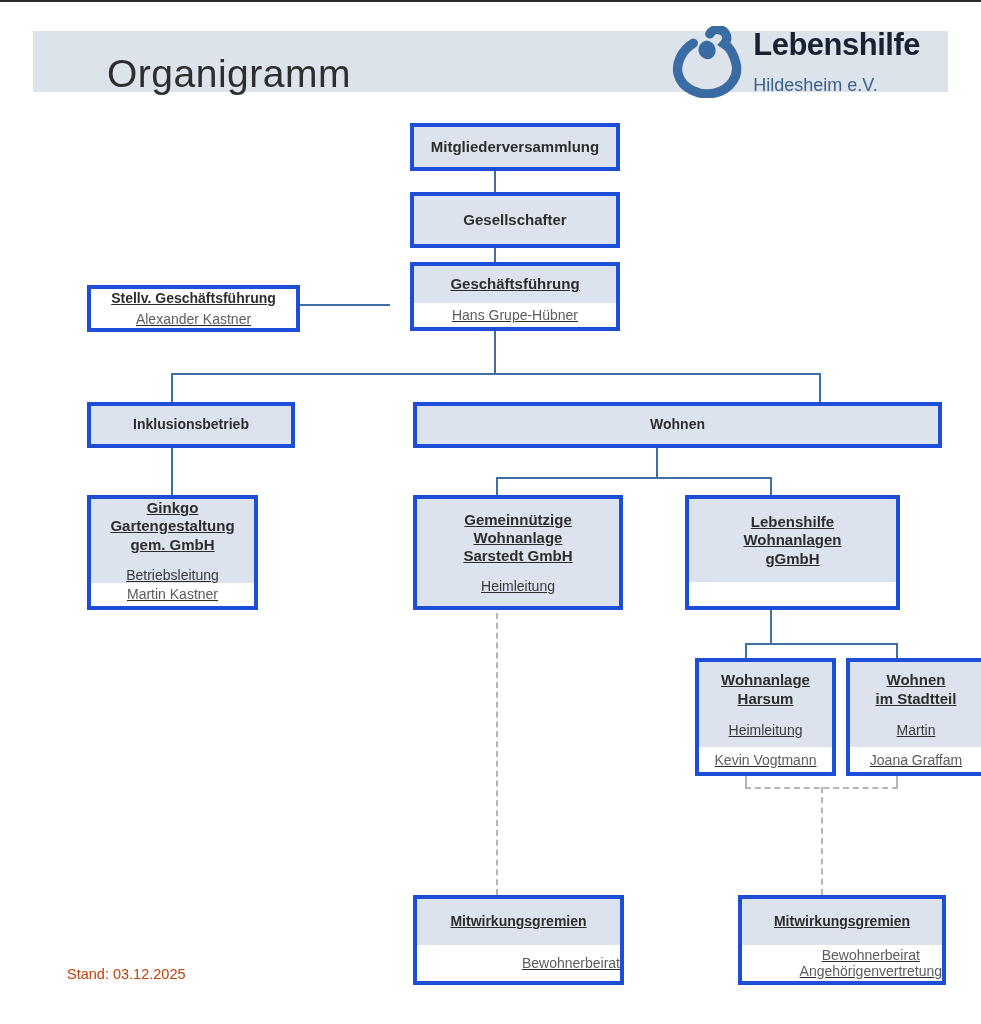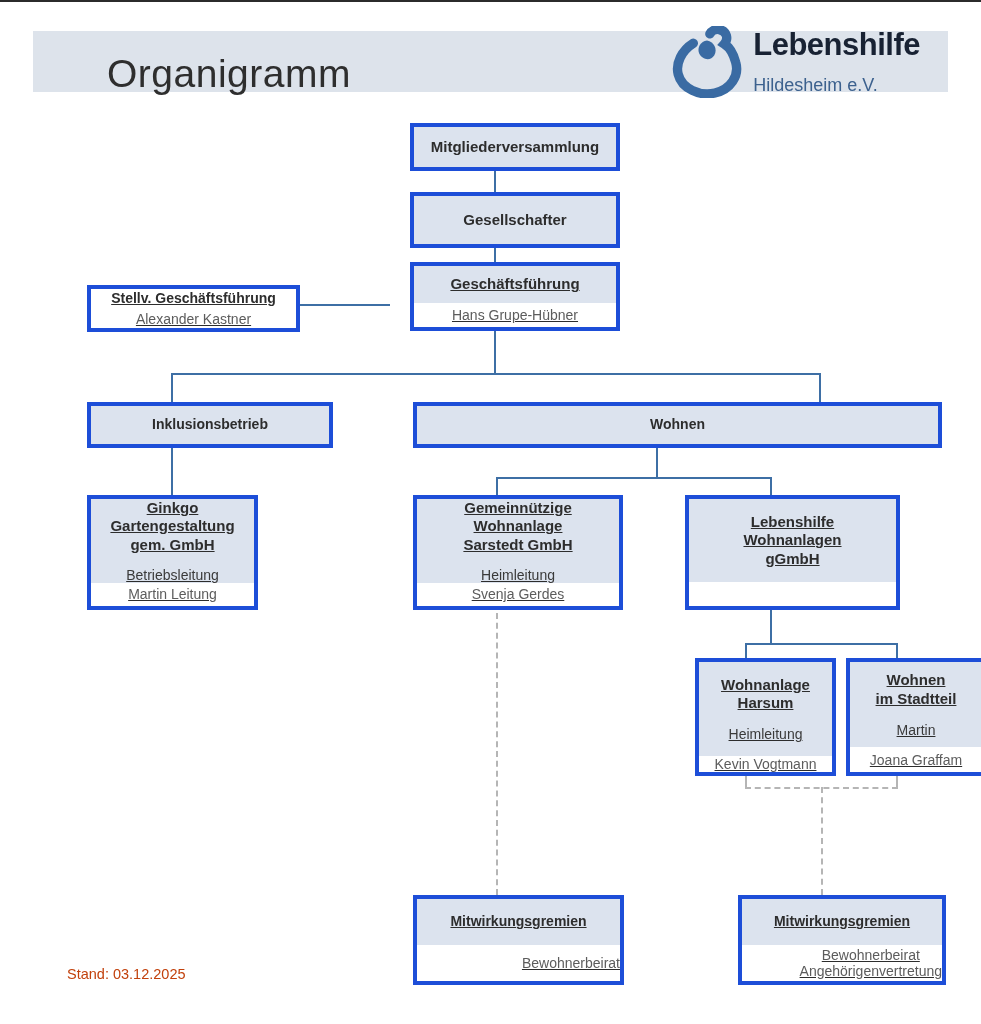--- a/index.html
+++ b/index.html
@@ -96,70 +96,67 @@
     <div class="strip">
       <div class="name">Hans Grupe-Hübner</div>
     </div>
   </div>
 
   <div class="box white-bg col" style="left:67px;top:285px;width:213px;height:47px;justify-content:center;gap:3px">
     <div class="title" style="font-size:14px">Stellv. Geschäftsführung</div>
     <div class="name">Alexander Kastner</div>
   </div>
 
-  <div class="box center" style="left:67px;top:402px;width:246px;height:46px">
+  <div class="box center" style="left:67px;top:402px;width:208px;height:46px">
     <div class="title" style="font-size:14px">Inklusionsbetrieb</div>
   </div>
 
   <div class="box center" style="left:393px;top:402px;width:529px;height:46px">
     <div class="title" style="font-size:14px">Wohnen</div>
   </div>
 
   <div class="box col" style="left:67px;top:495px;width:171px;height:115px">
     <div class="top-area">
       <div class="title">Ginkgo
 Gartengestaltung
 gem. GmbH</div>
       <div class="role">Betriebsleitung</div>
     </div>
     <div class="strip">
-      <div class="name">Martin Leitung</div>
+      <div class="name">Martin Kastner</div>
     </div>
   </div>
 
   <div class="box col" style="left:393px;top:495px;width:210px;height:115px">
     <div class="top-area">
       <div class="title">Gemeinnützige
 Wohnanlage
 Sarstedt GmbH</div>
       <div class="role">Heimleitung</div>
-    </div>
-    <div class="strip">
-      <div class="name">Svenja Gerdes</div>
     </div>
   </div>
 
   <div class="box col" style="left:665px;top:495px;width:215px;height:115px">
     <div class="top-area">
       <div class="title">Lebenshilfe
 Wohnanlagen
 gGmbH</div>
     </div>
     <div class="strip">
       <div class="name"></div>
     </div>
   </div>
 
   <div class="box col" style="left:675px;top:658px;width:141px;height:118px">
     <div class="top-area" style="gap:14px">
       <div class="title">Wohnanlage
 Harsum</div>
       <div class="role">Heimleitung</div>
     </div>
-    <div class="strip" style="height:16px">
+    <div class="strip" style="height:25px">
       <div class="name">Kevin Vogtmann</div>
     </div>
   </div>
 
   <div class="box col" style="left:826px;top:658px;width:140px;height:118px">
     <div class="top-area" style="gap:14px">
       <div class="title">Wohnen
 im Stadtteil</div>
       <div class="role">Martin</div>
     </div>

